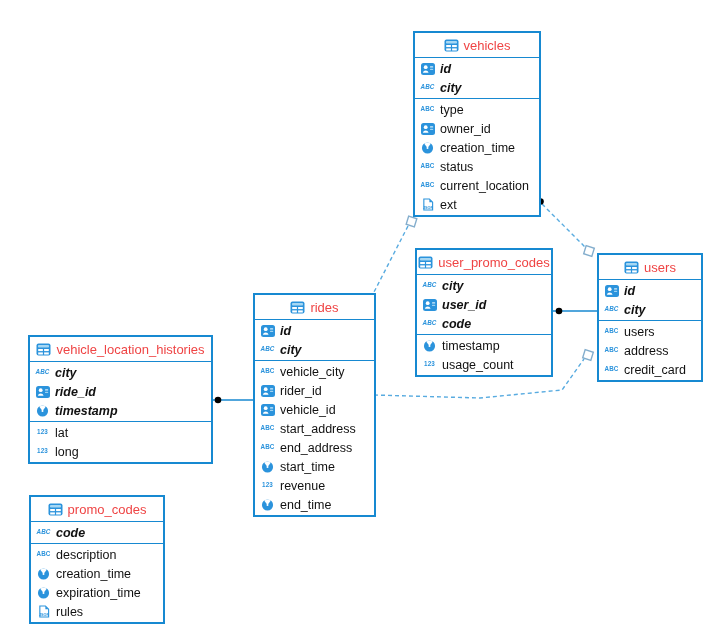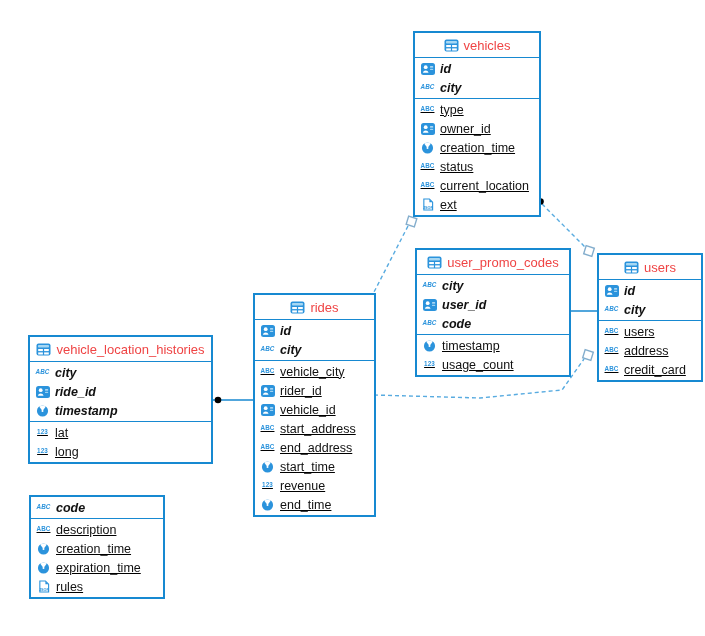--- a/index.html
+++ b/index.html
@@ -20,21 +20,21 @@
   .thead{
     height:24px;display:flex;align-items:center;justify-content:center;gap:5px;
     font-size:13px;color:#ef4444;border-bottom:1.5px solid var(--accent);
     white-space:nowrap;padding:0 4px;
   }
   .row{
     height:19px;display:flex;align-items:center;gap:5px;padding:0 5px;
     font-size:12.5px;color:#111;white-space:nowrap;
   }
   .row.key{font-weight:bold;}
-  .cols{border-top:1.5px solid var(--accent);text-decoration:underline;}
+  .cols{border-top:1.5px solid var(--accent);}
   .keys{padding:1px 0;font-style:italic;}
   .cols{padding:1px 0;}
   .icon{width:15px;min-width:15px;height:14px;display:inline-flex;justify-content:center;align-items:center;}
   .txticon{font-size:6.3px;font-weight:700;color:var(--icon-blue);letter-spacing:0.1px;line-height:1;}
 </style>
 </head>
 <body>
 
 <div class="canvas">
 
@@ -150,21 +150,21 @@
               <path d="M2 1 h6 l3.5 3.5 V13 H2 Z" fill="#fff" stroke="#2b93dc" stroke-width="1.2"></path>
               <path d="M8 1 l3.5 3.5 H8 Z" fill="#2b93dc"></path>
               <text x="6.6" y="11.6" font-size="4.1" text-anchor="middle" fill="#2b93dc" font-weight="bold" font-family="Liberation Sans,sans-serif">JSON</text>
             </svg>
           </span>
           <span class="label">ext</span>
         </div>
       </div>
   </div>
 
-  <div class="table" style="left:415px;top:248px;width:156px;">
+  <div class="table" style="left:415px;top:248px;width:138px;">
     <div class="thead">
       <span class="icon">
           <svg width="15" height="13" viewBox="0 0 15 13">
             <rect x="0.5" y="0.5" width="14" height="12" rx="2" fill="#2b93dc"></rect>
             <rect x="2" y="2" width="11" height="2.5" rx="0.8" fill="#a6d7f3"></rect>
             <rect x="2.2" y="6" width="4.7" height="2.1" fill="#fff"></rect>
             <rect x="8.1" y="6" width="4.7" height="2.1" fill="#fff"></rect>
             <rect x="2.2" y="9.4" width="4.7" height="2.1" fill="#fff"></rect>
             <rect x="8.1" y="9.4" width="4.7" height="2.1" fill="#fff"></rect>
           </svg>
@@ -433,20 +433,33 @@
         <div class="row">
           <span class="icon">
             <span class="txticon">123</span>
           </span>
           <span class="label">long</span>
         </div>
       </div>
   </div>
 
   <div class="table" style="left:29px;top:495px;width:136px;">
+    <div class="thead">
+      <span class="icon">
+          <svg width="15" height="13" viewBox="0 0 15 13">
+            <rect x="0.5" y="0.5" width="14" height="12" rx="2" fill="#2b93dc"></rect>
+            <rect x="2" y="2" width="11" height="2.5" rx="0.8" fill="#a6d7f3"></rect>
+            <rect x="2.2" y="6" width="4.7" height="2.1" fill="#fff"></rect>
+            <rect x="8.1" y="6" width="4.7" height="2.1" fill="#fff"></rect>
+            <rect x="2.2" y="9.4" width="4.7" height="2.1" fill="#fff"></rect>
+            <rect x="8.1" y="9.4" width="4.7" height="2.1" fill="#fff"></rect>
+          </svg>
+        </span>
+      <span>promo_codes</span>
+    </div>
     <div class="keys">
         <div class="row key">
           <span class="icon">
             <span class="txticon">ABC</span>
           </span>
           <span class="label">code</span>
         </div>
       </div>
     <div class="cols">
         <div class="row">

